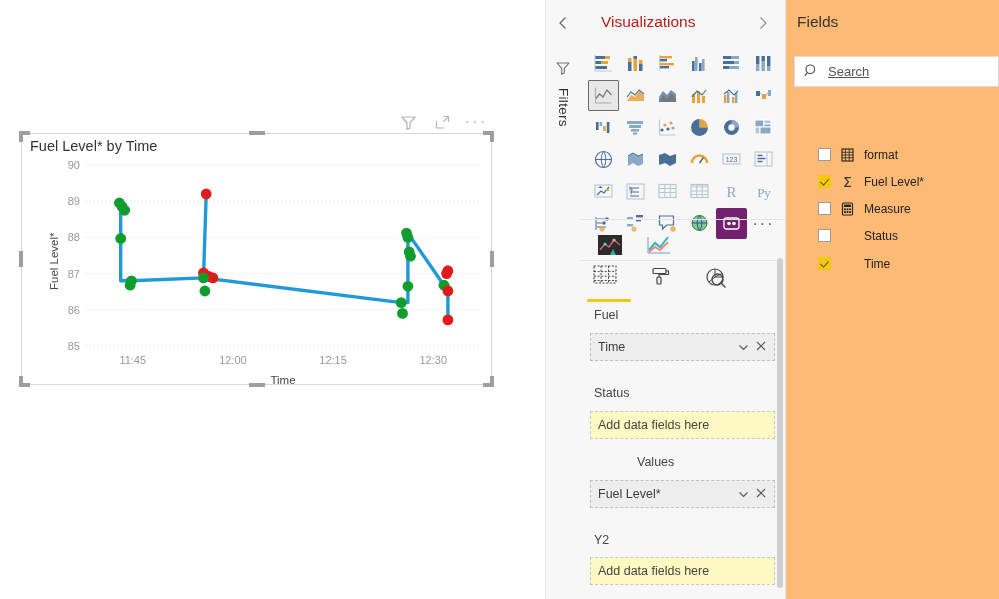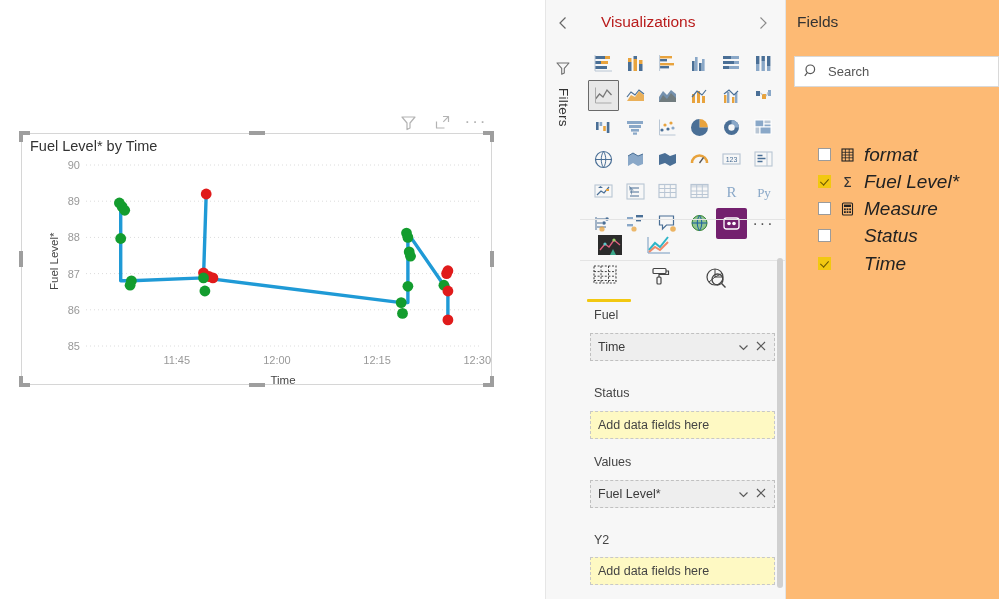--- a/index.html
+++ b/index.html
@@ -28,21 +28,21 @@
           background:#fff;border:1px solid #d6d6d6;box-sizing:border-box;}
   .vtitle{position:absolute;left:8px;top:4px;font-size:14.5px;color:#333;
           white-space:nowrap;}
   .h-mid{background:#9e9e9e;}
 
   
   .plot{position:absolute;left:0;top:0;width:471px;height:252px;}
   .ytick{position:absolute;right:0;font-size:11px;color:#999;text-align:right;
          transform:translateY(-50%);width:24px;}
   .xtick{position:absolute;font-size:11px;color:#999;transform:translateX(-50%);
-         white-space:nowrap;margin-left:44px;}
+         white-space:nowrap;}
   .ylab{position:absolute;font-size:11.5px;color:#444;
         transform:rotate(-90deg);transform-origin:left top;white-space:nowrap;}
   .xlab{position:absolute;font-size:11.5px;color:#444;
         transform:translateX(-50%);white-space:nowrap;}
 
   
   #filters-rail{position:absolute;left:545px;top:0;width:35px;height:599px;
                 background:#f7f7f7;border-left:1px solid #e6e6e6;
                 border-right:1px solid #e6e6e6;}
   .fr-collapse{position:absolute;left:8px;top:14px;width:18px;height:18px;
@@ -96,36 +96,36 @@
 
   .viz-scroll{position:absolute;right:2px;top:258px;width:6px;height:330px;
               background:#d0d0d0;border-radius:3px;}
 
   
   #fields{position:absolute;left:786px;top:0;width:213px;height:599px;background:#fdba74;}
   .f-title{position:absolute;left:11px;top:13px;font-size:15.5px;color:#333;}
   .searchbox{position:absolute;left:8px;top:56px;width:205px;height:31px;
              background:#fff;border:1px solid #d9d9d9;box-sizing:border-box;
              display:flex;align-items:center;padding-left:9px;gap:9px;cursor:text;}
-  .searchbox .sp{font-size:13px;color:#555;}
+  .searchbox .sp{font-size:13px;color:#555;text-decoration:underline;}
   .tbl-row{position:absolute;left:8px;top:107px;width:205px;height:24px;
            display:flex;align-items:center;gap:6px;}
   .chev{width:14px;height:14px;color:#444;display:flex;align-items:center;
         justify-content:center;cursor:pointer;}
   .tbl-name{font-size:13.5px;color:#222;}
   .field-row{position:absolute;left:8px;width:205px;height:27px;display:flex;
              align-items:center;gap:9px;padding-left:24px;box-sizing:border-box;}
   .fcheck{width:13px;height:13px;border:1px solid #9b9b9b;background:#fff;
           box-sizing:border-box;cursor:pointer;position:relative;flex:none;}
   .fcheck.on{background:#f2c811;border-color:#f2c811;}
   .fcheck.on:after{content:"";position:absolute;left:3px;top:1px;width:4px;height:7px;
                    border:solid #6b5700;border-width:0 1.6px 1.6px 0;transform:rotate(42deg);}
   .ftype{width:15px;height:15px;display:flex;align-items:center;justify-content:center;
          flex:none;color:#333;}
-  .fname{font-size:19px;color:#222;white-space:nowrap;font-style:italic;}
+  .fname{font-size:12px;color:#222;white-space:nowrap;}
   .sigma{font-size:14px;color:#333;font-family:"DejaVu Sans",sans-serif;}
 </style>
 </head>
 <body>
 
 <div id="root">
 
   <div id="canvas">
 
     <div class="vis-header">
@@ -542,21 +542,21 @@
             </svg>
           </span>
           <span class="wx"><svg width="12" height="12" viewBox="0 0 12 12">
               <path d="M2 2l8 8M10 2l-8 8" stroke="#5a5a5a" stroke-width="1.2"></path>
             </svg></span>
         </div>
         <div class="well-label" style="top: 386px;">Status</div>
         <div class="well-box empty" style="top: 411px;">
           <span class="wtxt">Add data fields here</span>
         </div>
-        <div class="well-label" style="top: 455px;">Values</div>
+        <div class="well-label" style="top: 455px; margin-left: 43px;">Values</div>
         <div class="well-box filled" style="top: 480px;">
           <span class="wtxt">Fuel Level*</span>
           <span class="wic">
             <svg width="13" height="13" viewBox="0 0 13 13">
               <path d="M2.5 4.5l4 4 4-4" fill="none" stroke="#5a5a5a" stroke-width="1.2"></path>
             </svg>
           </span>
           <span class="wx"><svg width="12" height="12" viewBox="0 0 12 12">
               <path d="M2 2l8 8M10 2l-8 8" stroke="#5a5a5a" stroke-width="1.2"></path>
             </svg></span>

